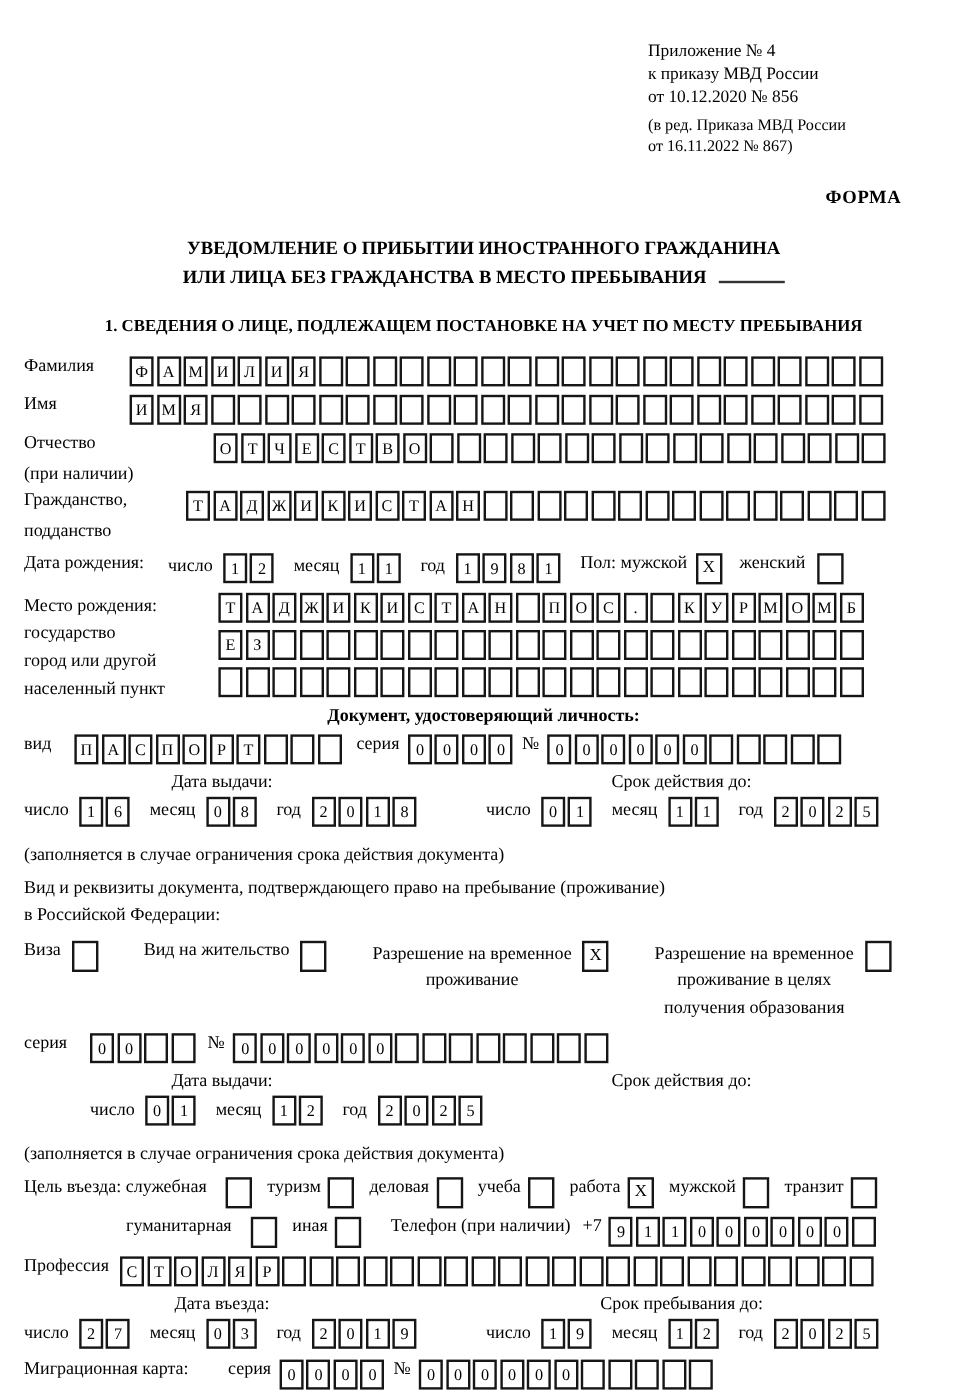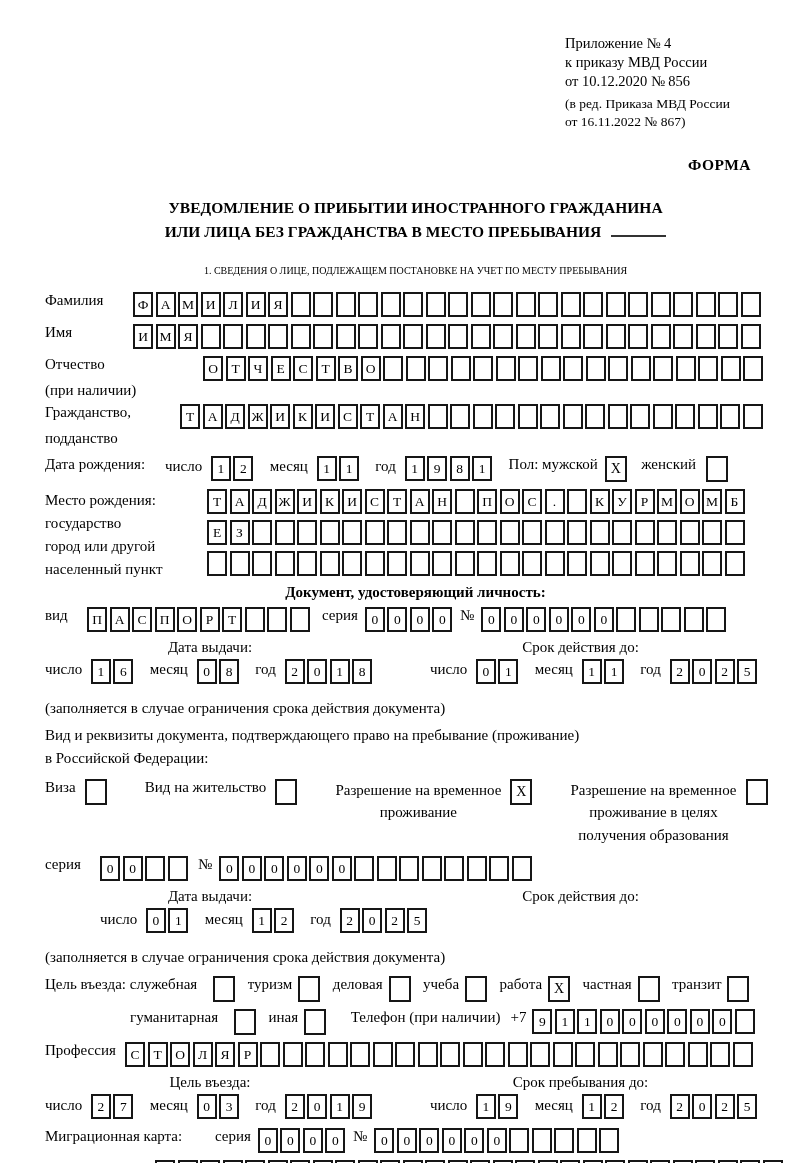--- a/index.html
+++ b/index.html
@@ -1,37 +1,37 @@
 <!DOCTYPE html>
 <html><head>
 <meta charset="utf-8">
 <style>
   html,body{margin:0;padding:0;background:#fff;}
   body{width:800px;height:1163px;font-family:"Liberation Serif","DejaVu Serif",serif;color:#000;}
-  .page{position:relative;width:800px;height:1163px;padding:34px 14px 0 45px;box-sizing:border-box;font-size:15px;}
+  .page{position:relative;width:800px;height:1163px;padding:34px 14px 0 20px;box-sizing:border-box;font-size:15px;}
 
   
   .cell{display:inline-block;width:16px;height:21px;border:2px solid #161616;margin-right:2.5px;
         text-align:center;font-size:13.5px;line-height:21px;vertical-align:middle;background:#fff;}
   .cb-wrap .cell{width:18px;height:22px;line-height:22px;font-size:14px;}
   .cells{white-space:nowrap;display:inline-block;vertical-align:middle;}
 
   .row{display:flex;margin-bottom:7px;}
   .lbl{flex:none;}
   .b{font-weight:bold;}
   .prewrap{white-space:pre-line;}
 
   
   .hdr{margin-left:520px;line-height:1.32;font-size:14.5px;}
   .hdr .sub{font-size:13.5px;margin-top:4px;line-height:1.3;}
   .forma{margin:26px 35px 0 0;text-align:right;font-weight:bold;font-size:15.5px;letter-spacing:.5px;}
 
   .title{margin-top:22px;text-align:center;font-weight:bold;font-size:15.5px;line-height:1.55;}
   .title .blank{display:inline-block;width:55px;border-bottom:2px solid #333;height:14px;margin-left:10px;}
-  .sect{margin-top:20px;text-align:center;font-weight:normal;font-size:10px;margin-bottom:16px;}
+  .sect{margin-top:20px;text-align:center;font-weight:bold;font-size:14px;margin-bottom:16px;}
 
   .dgroup{white-space:nowrap;display:inline-block;}
   .dgroup .dl{margin-right:5px;}
   .dgroup .cells{margin-right:10px;}
   .datecols{display:flex;margin-bottom:2px;}
   .datecols .col-l{width:330px;}
   .datecols .col-r{flex:1;}
   .dhead{display:flex;margin-bottom:3px;}
   .dhead .h-l{width:330px;text-align:center;}
   .dhead .h-r{flex:1;text-align:center;}
@@ -203,21 +203,21 @@
     <span class="gap"></span>
     <span class="cells cb-wrap"><span class="cell"></span></span>
     <span class="gap">туризм</span>
     <span class="cells cb-wrap"><span class="cell"></span></span>
     <span class="gap">деловая</span>
     <span class="cells cb-wrap"><span class="cell"></span></span>
     <span class="gap">учеба</span>
     <span class="cells cb-wrap"><span class="cell"></span></span>
     <span class="gap">работа</span>
     <span class="cells cb-wrap"><span class="cell">X</span></span>
-    <span class="gap">частная</span>
+    <span class="gap">мужской</span>
     <span class="cells cb-wrap"><span class="cell"></span></span>
     <span class="gap">транзит</span>
     <span class="cells cb-wrap"><span class="cell"></span></span>
   </div>
 
   <div class="row purpose" style="margin-left:85px;">
     <span>гуманитарная</span>
     <span class="gap"></span>
     <span class="cells cb-wrap"><span class="cell"></span></span>
     <span class="gap">иная</span>
@@ -226,21 +226,21 @@
     <span style="margin-right:6px;">+7</span>
     <span class="cells"><span class="cell">9</span><span class="cell">1</span><span class="cell">1</span><span class="cell">0</span><span class="cell">0</span><span class="cell">0</span><span class="cell">0</span><span class="cell">0</span><span class="cell">0</span><span class="cell"></span></span>
   </div>
 
   <div class="row">
     <span class="lbl" style="width:80px;">Профессия</span>
     <span class="cells"><span class="cell">С</span><span class="cell">Т</span><span class="cell">О</span><span class="cell">Л</span><span class="cell">Я</span><span class="cell">Р</span><span class="cell"></span><span class="cell"></span><span class="cell"></span><span class="cell"></span><span class="cell"></span><span class="cell"></span><span class="cell"></span><span class="cell"></span><span class="cell"></span><span class="cell"></span><span class="cell"></span><span class="cell"></span><span class="cell"></span><span class="cell"></span><span class="cell"></span><span class="cell"></span><span class="cell"></span><span class="cell"></span><span class="cell"></span><span class="cell"></span><span class="cell"></span><span class="cell"></span></span>
   </div>
 
   <div class="dhead">
-    <span class="h-l">Цель въезда:</span>
+    <span class="h-l">Дата въезда:</span>
     <span class="h-r">Срок пребывания до:</span>
   </div>
   <div class="datecols" style="margin-bottom:9px;">
     <span class="col-l dgroup">
       <span class="dl">число</span>
       <span class="cells"><span class="cell">2</span><span class="cell">7</span></span>
       <span class="dl">месяц</span>
       <span class="cells"><span class="cell">0</span><span class="cell">3</span></span>
       <span class="dl">год</span>
       <span class="cells"><span class="cell">2</span><span class="cell">0</span><span class="cell">1</span><span class="cell">9</span></span>

